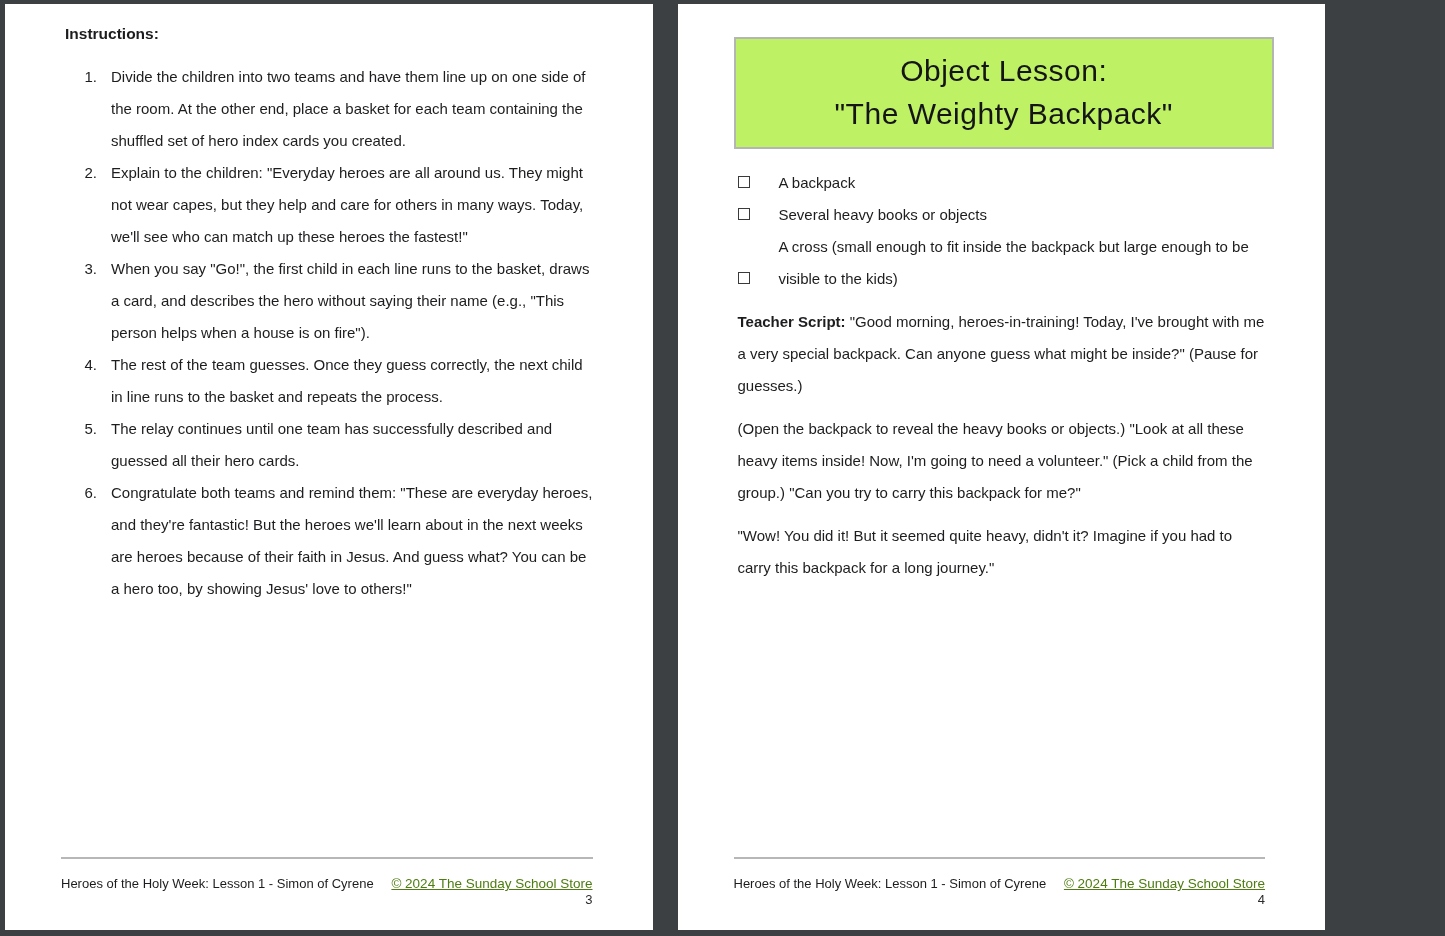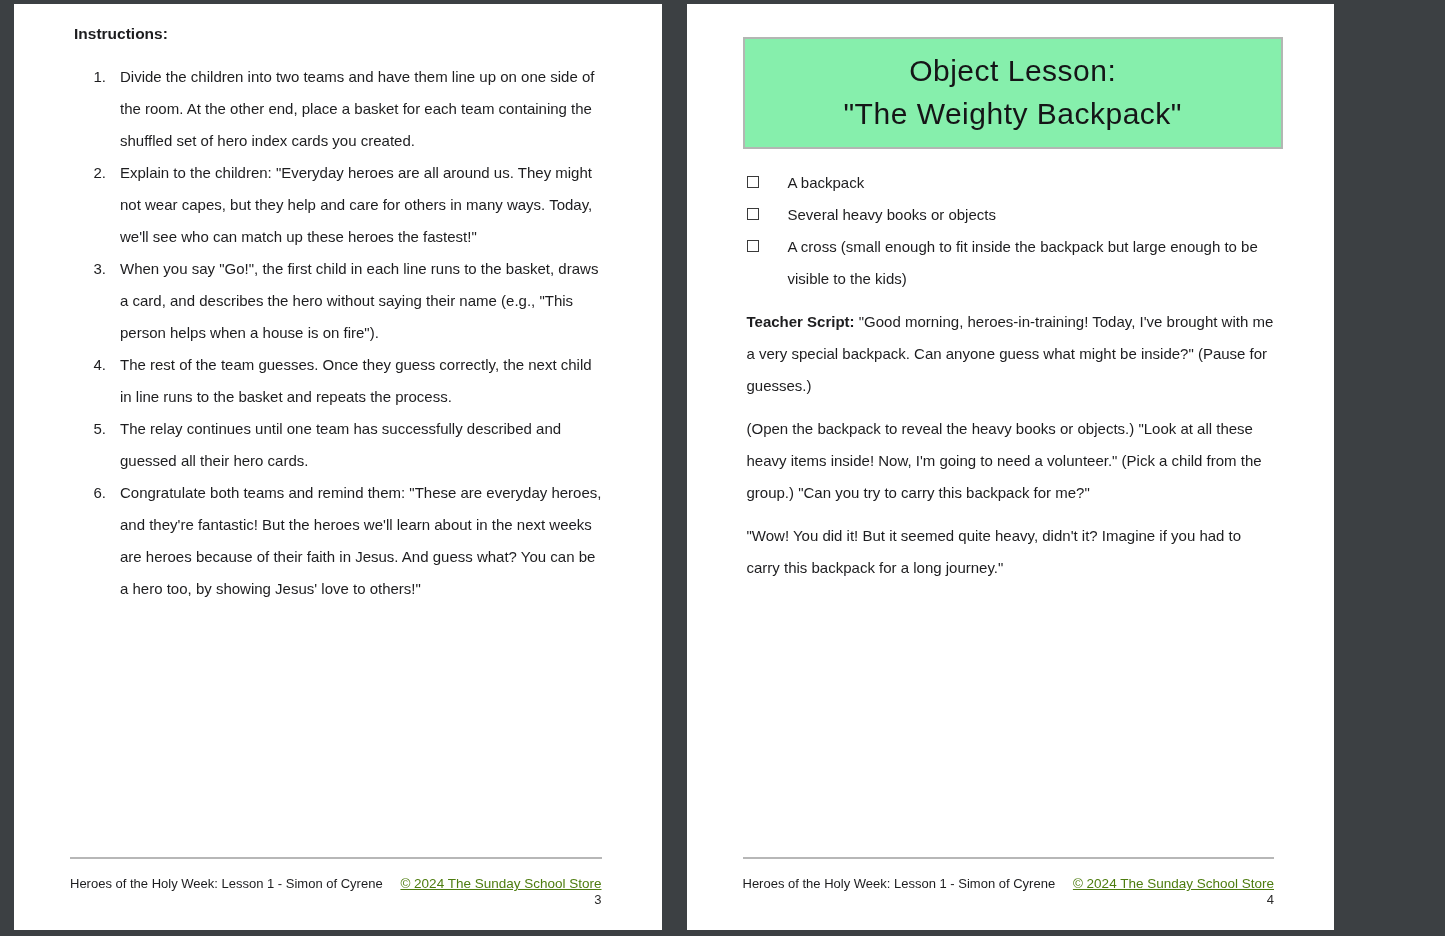--- a/index.html
+++ b/index.html
@@ -6,21 +6,21 @@
   html,body { width:1445px; height:936px; }
   body {
     background:#3c4043;
     font-family:"Liberation Sans", sans-serif;
     color:#1d1d1f;
     overflow:hidden;
   }
   .viewer {
     width:1332px; height:936px;
     padding:4px 7px 6px 5px;
-    display:flex; gap:25px;margin-left:9px;
+    display:flex; gap:25px;
   }
   .page {
     background:#ffffff;
     flex:1;
     position:relative;
     overflow:hidden;
   }
   .content {
     padding:14px 59px 0 60px;
     font-size:15px;
@@ -30,30 +30,30 @@
 
   
   ol.instructions { list-style:none; margin-top:11px; }
   ol.instructions li { display:flex; }
   ol.instructions .num { width:32px; text-align:right; margin-right:14px; flex:none; }
   ol.instructions .txt { flex:1; }
 
   
   .title-box {
     margin:19px -8px 18px -4px;
-    background:#86efac;
+    background:#bef264;
     border:2px solid #b3b6b3;
     text-align:center;
     padding:10px 0 12px 0;
   }
   .title-box .line { font-size:30px; line-height:43px; font-weight:500; letter-spacing:0.5px; color:#151517; }
   .para { margin-bottom:11px; }
   .para b, h2.doc-heading, .lbl { font-weight:700; }
   ul.materials { list-style:none; margin-bottom:11px; }
-  ul.materials li { display:flex; }
+  ul.materials li { display:flex;align-items:flex-end; }
   ul.materials .cbwrap { width:22px; flex:none; }
   ul.materials .cb {
     display:inline-block; width:12px; height:12px;
     border:1.5px solid #3a3a3a; margin-top:9px;
   }
   ul.materials .txt { flex:1; padding-left:19px; }
 
   
   .footer {
     position:absolute; top:853px; left:56px; right:60px;

